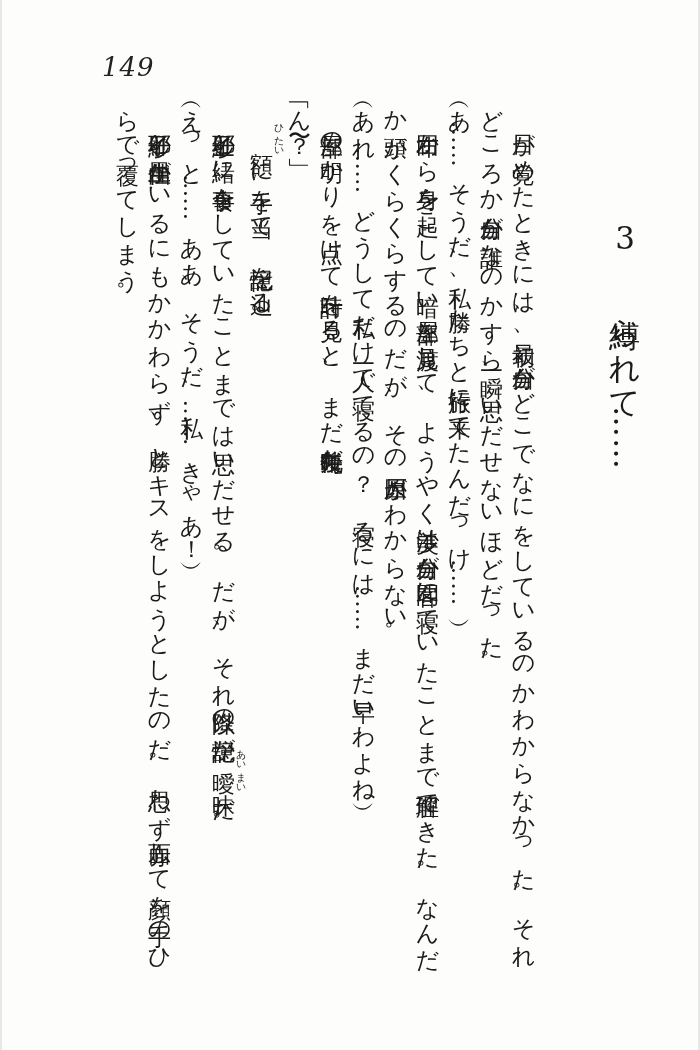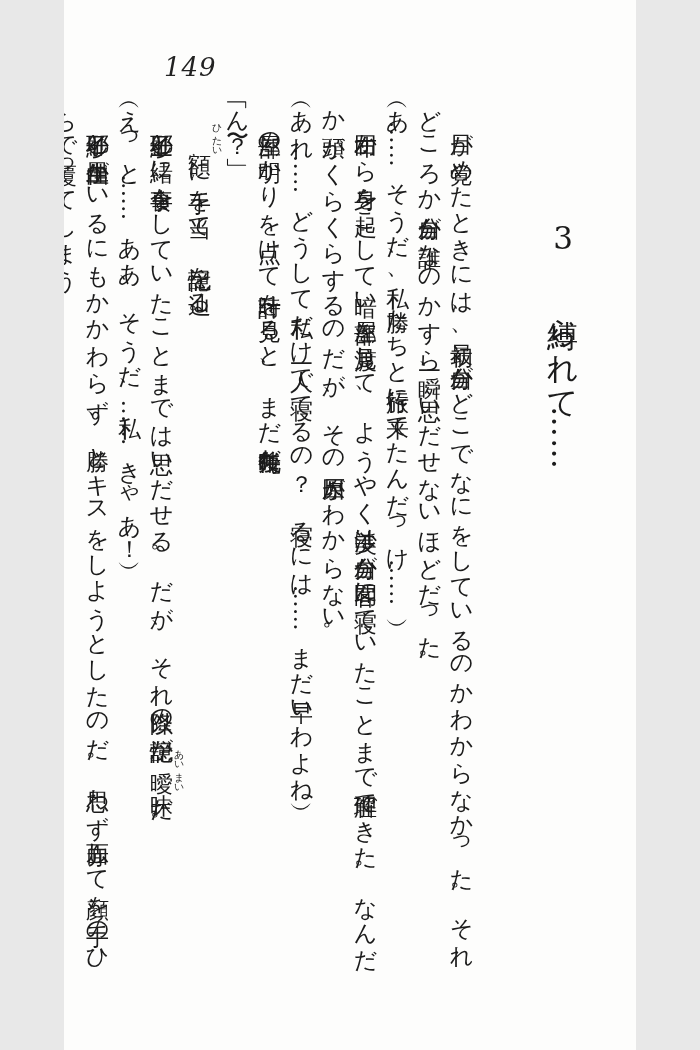--- a/index.html
+++ b/index.html
@@ -2,21 +2,21 @@
 <html lang="ja"><head>
 <meta charset="utf-8">
 <style>
   html, body {
     margin: 0;
     padding: 0;
     background: #e8e8e8;
   }
   .page {
     position: relative;
-    width: 572px;
+    width: 696px;
     height: 1050px;
     margin: 0 auto;
     background: #fdfdfc;
     overflow: hidden;
     font-family: "DejaVu Serif", "Liberation Serif", serif;
     color: #1b1b1b;
   }
   .page-number {
     position: absolute;
     top: 52px;

